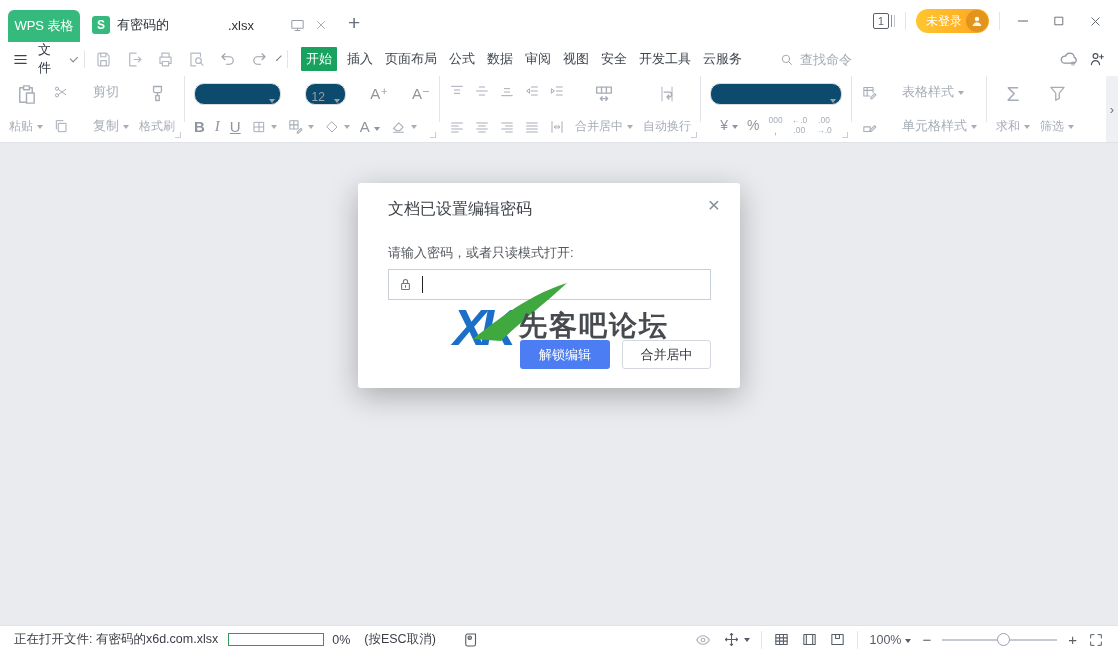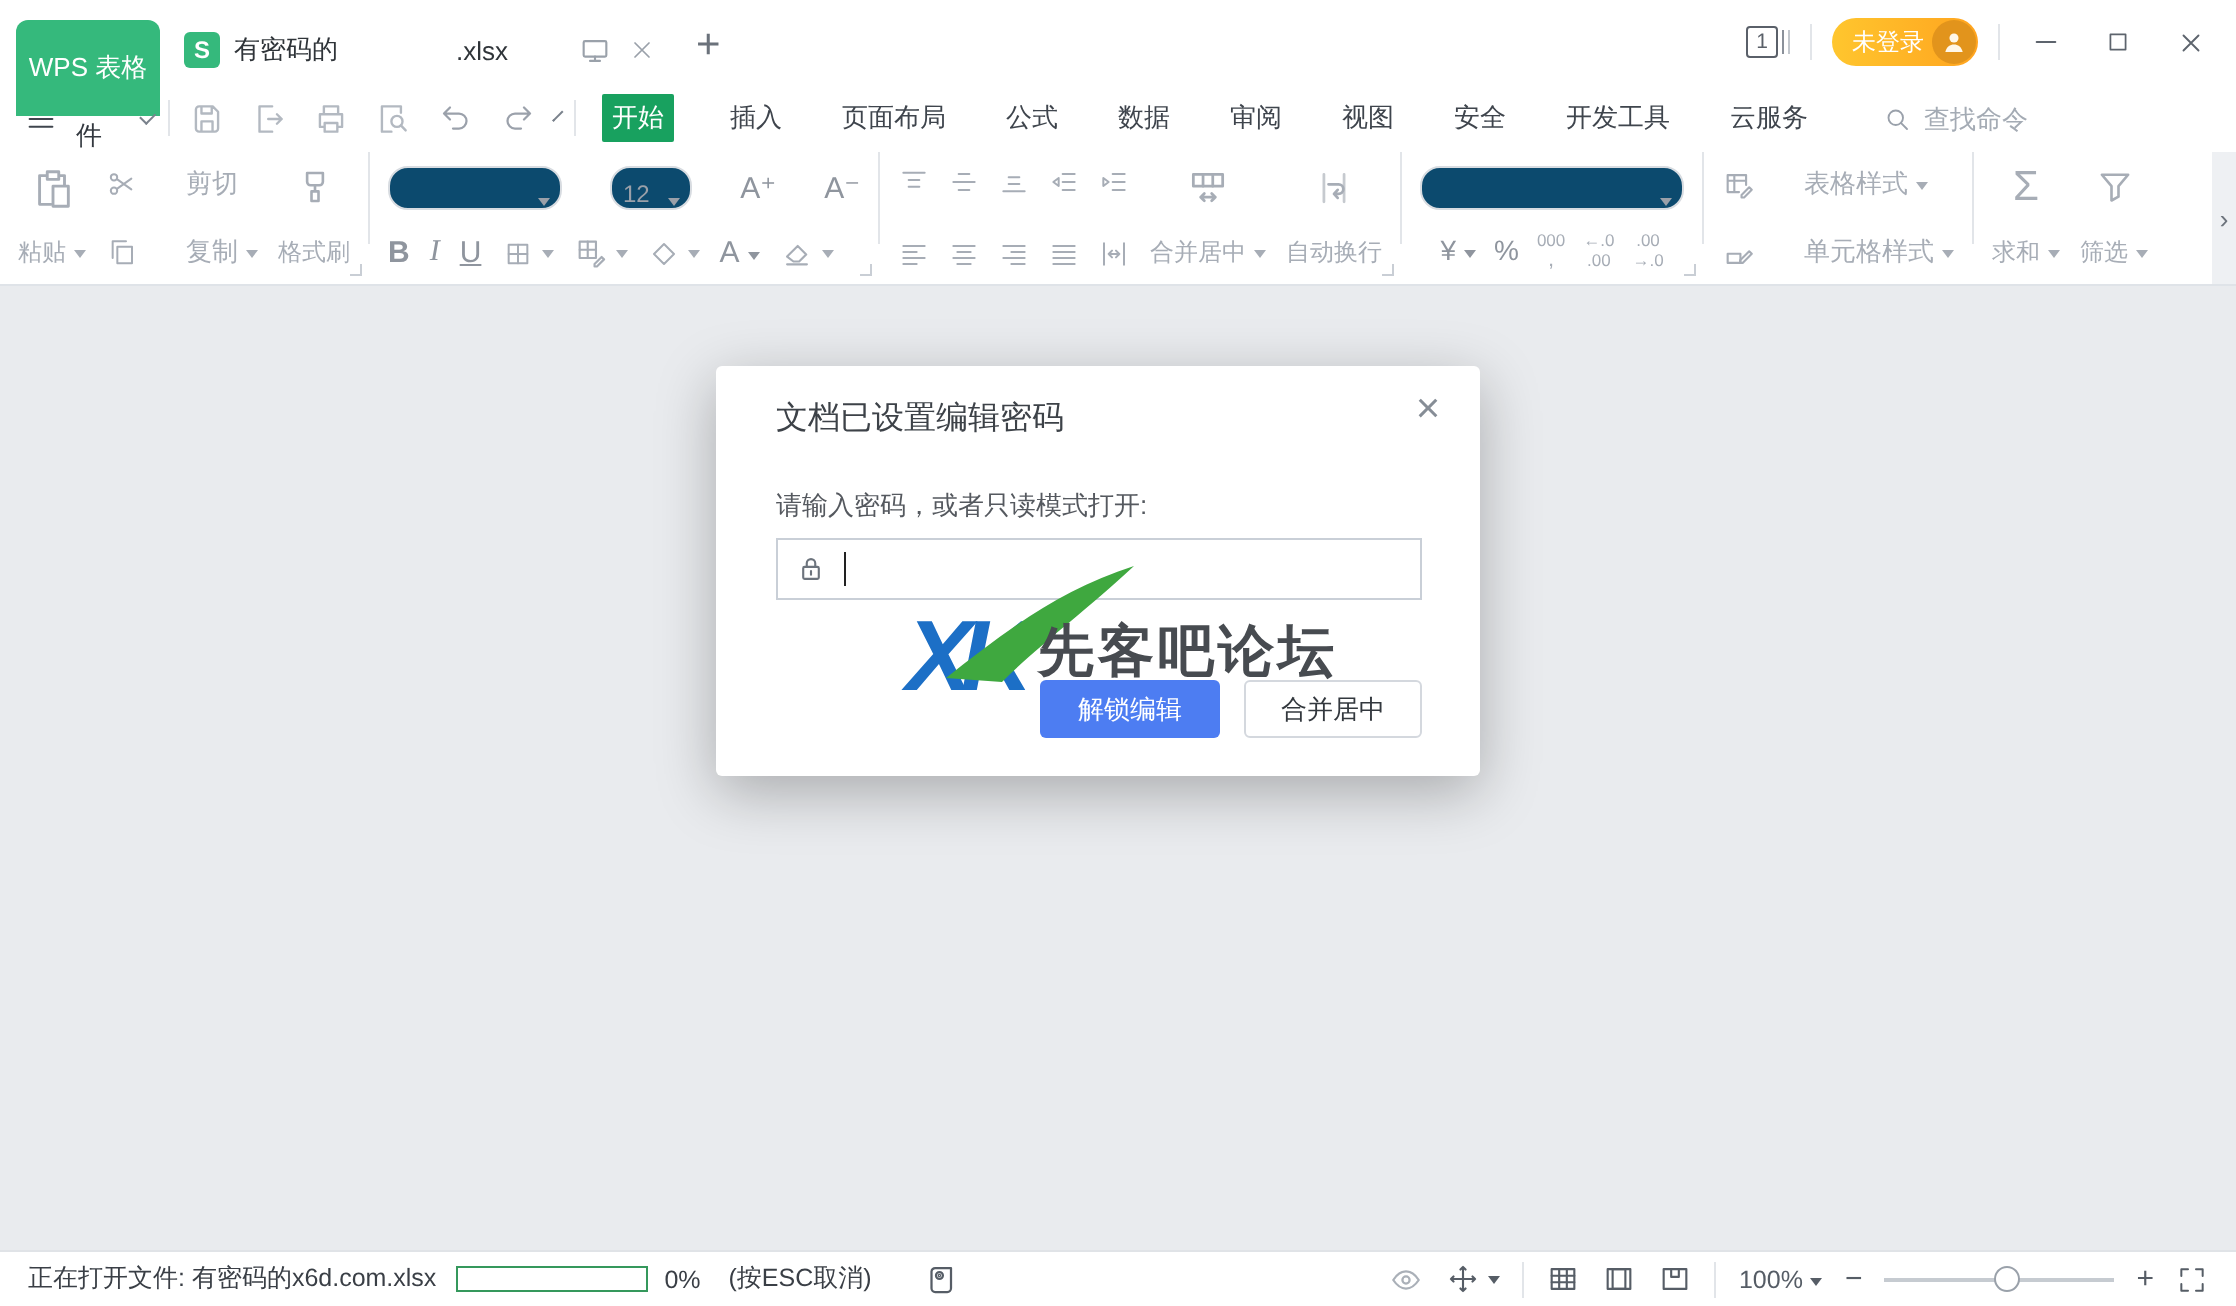--- a/index.html
+++ b/index.html
@@ -7,41 +7,41 @@
   body { font-family:"Liberation Sans","DejaVu Sans",sans-serif; font-size:13px; color:#3f454d; background:#fff; overflow:hidden; }
   .app { width:1118px; height:653px; display:flex; flex-direction:column; background:#fff; }
 
   svg.ic { fill:none; stroke:currentColor; stroke-width:1.5; stroke-linecap:round; stroke-linejoin:round; display:block; }
   .ico { display:inline-flex; align-items:center; justify-content:center; }
   .dd::after { content:""; display:inline-block; margin-left:4px; border:3.5px solid transparent; border-top:4px solid currentColor; transform:translateY(2px); }
   .vsep { width:1px; height:18px; background:#e2e5e9; flex:0 0 1px; }
 
   
   .titlebar { height:42px; position:relative; background:#fff; flex:0 0 42px; }
-  .wps-tab { position:absolute; left:8px; top:10px; width:72px; height:48px; background:#35b97c; border-radius:6px 6px 0 0; color:#fff; display:flex; align-items:center; justify-content:center; font-size:13px; }
+  .wps-tab { position:absolute; left:8px; top:10px; width:72px; height:32px; background:#35b97c; border-radius:6px 6px 0 0; color:#fff; display:flex; align-items:center; justify-content:center; font-size:13px; }
   .doc-tab { position:absolute; left:84px; top:8px; width:252px; height:34px; background:#fff; border-radius:5px 5px 0 0; display:flex; align-items:center; padding:0 8px; gap:7px; }
   .s-icon { width:18px; height:18px; background:#35b97c; border-radius:3px; color:#fff; font-size:12px; font-weight:bold; display:flex; align-items:center; justify-content:center; }
   .doc-name { color:#2f3439; }
   .doc-ext { color:#2f3439; margin-left:52px; }
   .tab-tools { margin-left:auto; display:flex; align-items:center; gap:8px; color:#9aa1aa; }
   .newtab { position:absolute; left:348px; top:12px; font-size:21px; color:#6b727b; line-height:1; cursor:default; }
   .tbar-right { position:absolute; right:10px; top:0; height:42px; display:flex; align-items:center; gap:10px; }
   .win1 { width:16px; height:16px; border:1.4px solid #5a6069; border-radius:2px; font-size:10.5px; color:#5a6069; display:flex; align-items:center; justify-content:center; }
   .winstack { width:4px; height:12px; border-left:1.4px solid #8b919a; border-right:1.4px solid #c2c7cd; }
   .login-pill { height:24px; min-width:66px; border-radius:12px; background:linear-gradient(90deg,#ffc62e,#ffa41f); display:flex; align-items:center; padding:0 1px 0 10px; gap:4px; color:#fff; font-size:12px; }
   .login-avatar { width:22px; height:22px; border-radius:50%; background:#e2941c; color:#fff7e8; display:flex; align-items:center; justify-content:center; }
   .winctl { width:26px; height:26px; display:flex; align-items:center; justify-content:center; color:#5d646d; }
 
   
   .menubar { height:34px; flex:0 0 34px; display:flex; align-items:center; padding:0 12px; gap:9px; background:#fff; }
   .file-btn { display:flex; align-items:center; gap:17px; color:#33383f; }
   .chev { width:7px; height:7px; border-right:1.4px solid #7a828c; border-bottom:1.4px solid #7a828c; transform:rotate(45deg) translateY(-2px); display:inline-block; }
   .qa { display:flex; align-items:center; gap:12px; color:#b3b9c1; }
   .qa .ico { width:19px; }
-  .mtabs { display:flex; align-items:center; gap:26px; margin-left:4px; }
+  .mtabs { display:flex; align-items:center; gap:8px; margin-left:4px; }
   .mtab { color:#3f454d; padding:3px 2px; white-space:nowrap; }
   .mtab.active { background:#18a15f; color:#fff; padding:3px 5px; border-radius:1px; }
   .cmd-search { display:flex; align-items:center; gap:6px; margin-left:26px; color:#9aa1ab; }
   .cmd-search input { border:none; outline:none; width:130px; font-size:13px; color:#3f454d; background:transparent; }
   .cmd-search input::placeholder { color:#a4abb4; }
   .cloud { margin-left:120px; color:#8f96a0; }
   .mright { margin-left:auto; display:flex; align-items:center; gap:12px; color:#4a5059; }
 
   
   .ribbon { height:67px; flex:0 0 67px; border-bottom:1px solid #dfe3e8; display:flex; align-items:stretch; color:#a7adb6; background:#fff; position:relative; }

